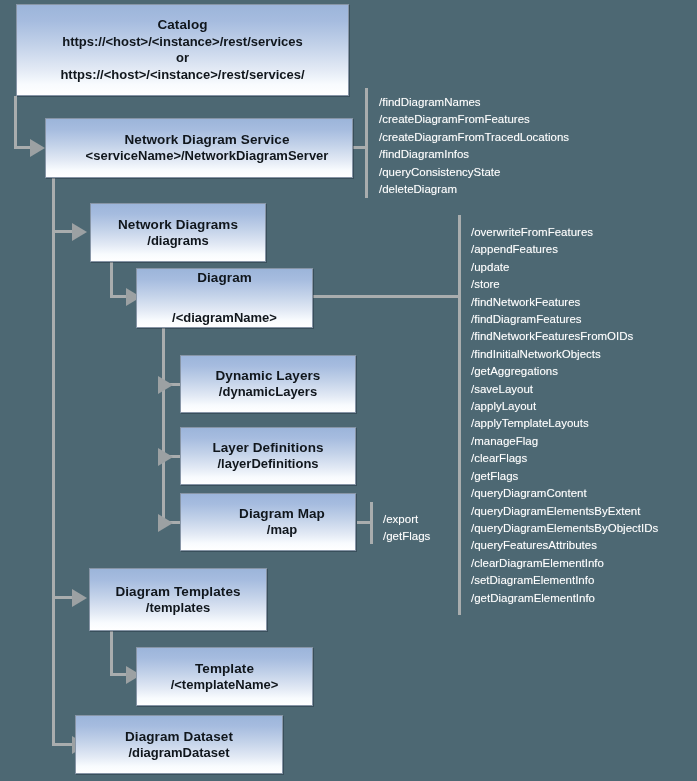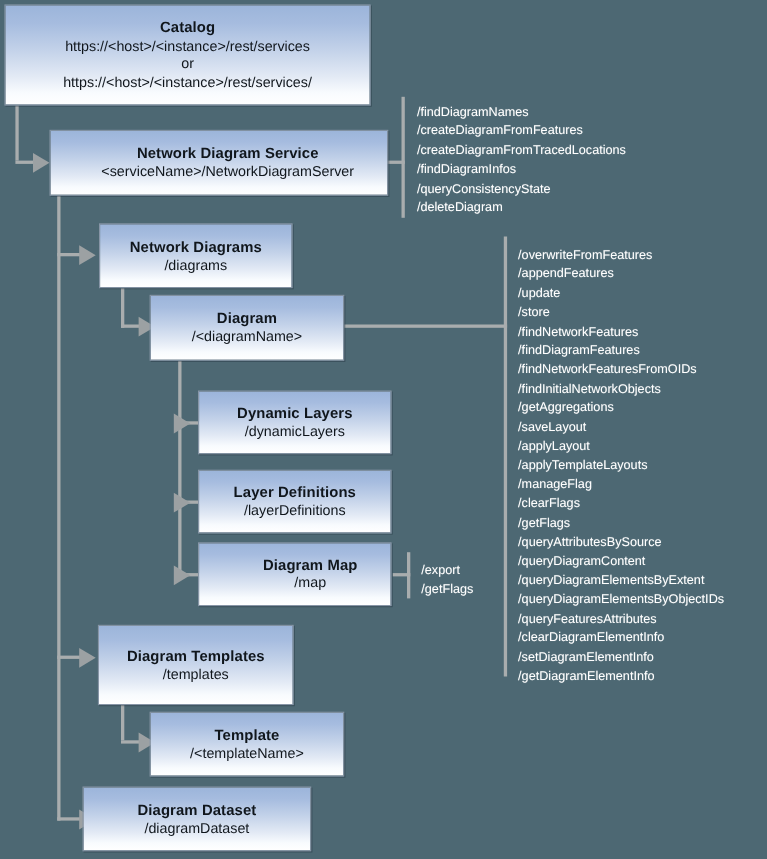--- a/index.html
+++ b/index.html
@@ -40,21 +40,21 @@
     text-align: center;
     line-height: 1.28;
   }
   .node .title {
     font-weight: bold;
     font-size: 13.5px;
     letter-spacing: 0.1px;
   }
   .node .path {
     font-size: 13px;
-    font-weight: normal;
+    font-weight: bold;
   }
 
   
   .ln-h {
     position: absolute;
     height: 3px;
     background: #a9adae;
   }
   .ln-v {
     position: absolute;
@@ -128,58 +128,58 @@
 
   <div class="ln-h" style="left:352px; top:146px; width:16px;"></div>
   <div class="bracket" style="left:365px; top:88px; height:110px;"></div>
 
   <div class="ln-h" style="left:313px; top:295px; width:148px;"></div>
   <div class="bracket" style="left:458px; top:215px; height:400px;"></div>
 
   <div class="ln-h" style="left:357px; top:521px; width:16px;"></div>
   <div class="bracket" style="left:370px; top:502px; height:42px;"></div>
 
-  <div class="node" style="left:4px; top:4px; width:333px; height:92px;">
+  <div class="node" style="left:16px; top:4px; width:333px; height:92px;">
     <div class="title">Catalog</div>
     <div class="path">https://&lt;host&gt;/&lt;instance&gt;/rest/services</div>
     <div class="path">or</div>
     <div class="path">https://&lt;host&gt;/&lt;instance&gt;/rest/services/</div>
   </div>
 
   <div class="node" style="left:45px; top:118px; width:308px; height:60px;padding-left:16px;">
     <div class="title">Network Diagram Service</div>
     <div class="path">&lt;serviceName&gt;/NetworkDiagramServer</div>
   </div>
 
   <div class="node" style="left:90px; top:203px; width:176px; height:59px;">
     <div class="title">Network Diagrams</div>
     <div class="path">/diagrams</div>
   </div>
 
-  <div class="node" style="left:136px; top:268px; width:177px; height:60px;">
+  <div class="node" style="left:136px; top:268px; width:177px; height:60px;justify-content:space-between;">
     <div class="title">Diagram</div>
     <div class="path">/&lt;diagramName&gt;</div>
   </div>
 
   <div class="node" style="left:180px; top:355px; width:176px; height:58px;">
     <div class="title">Dynamic Layers</div>
     <div class="path">/dynamicLayers</div>
   </div>
 
   <div class="node" style="left:180px; top:427px; width:176px; height:58px;align-items:center;">
     <div class="title">Layer Definitions</div>
     <div class="path">/layerDefinitions</div>
   </div>
 
   <div class="node" style="left:180px; top:493px; width:176px; height:58px;padding-left:28px;">
     <div class="title">Diagram Map</div>
     <div class="path">/map</div>
   </div>
 
-  <div class="node" style="left:89px; top:568px; width:178px; height:73px;">
+  <div class="node" style="left:89px; top:568px; width:178px; height:63px;">
     <div class="title">Diagram Templates</div>
     <div class="path">/templates</div>
   </div>
 
   <div class="node" style="left:136px; top:647px; width:177px; height:59px;">
     <div class="title">Template</div>
     <div class="path">/&lt;templateName&gt;</div>
   </div>
 
   <div class="node" style="left:75px; top:715px; width:208px; height:59px;">
@@ -205,21 +205,20 @@
       <div>/findDiagramFeatures</div>
       <div>/findNetworkFeaturesFromOIDs</div>
       <div>/findInitialNetworkObjects</div>
       <div>/getAggregations</div>
       <div>/saveLayout</div>
       <div>/applyLayout</div>
       <div>/applyTemplateLayouts</div>
       <div>/manageFlag</div>
       <div>/clearFlags</div>
       <div>/getFlags</div>
-      <div>/queryAttributesBySource</div>
       <div>/queryDiagramContent</div>
       <div>/queryDiagramElementsByExtent</div>
       <div>/queryDiagramElementsByObjectIDs</div>
       <div>/queryFeaturesAttributes</div>
       <div>/clearDiagramElementInfo</div>
       <div>/setDiagramElementInfo</div>
       <div>/getDiagramElementInfo</div>
     </div>
 
   <div class="oplist" id="ops-map" style="left:383px; top:511px;">

